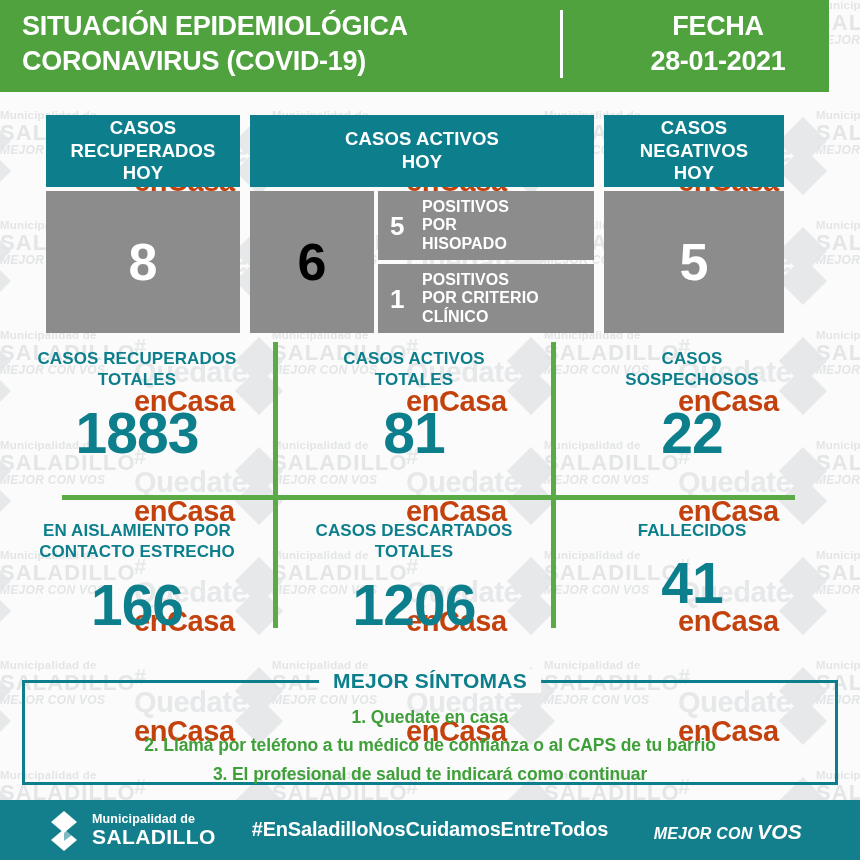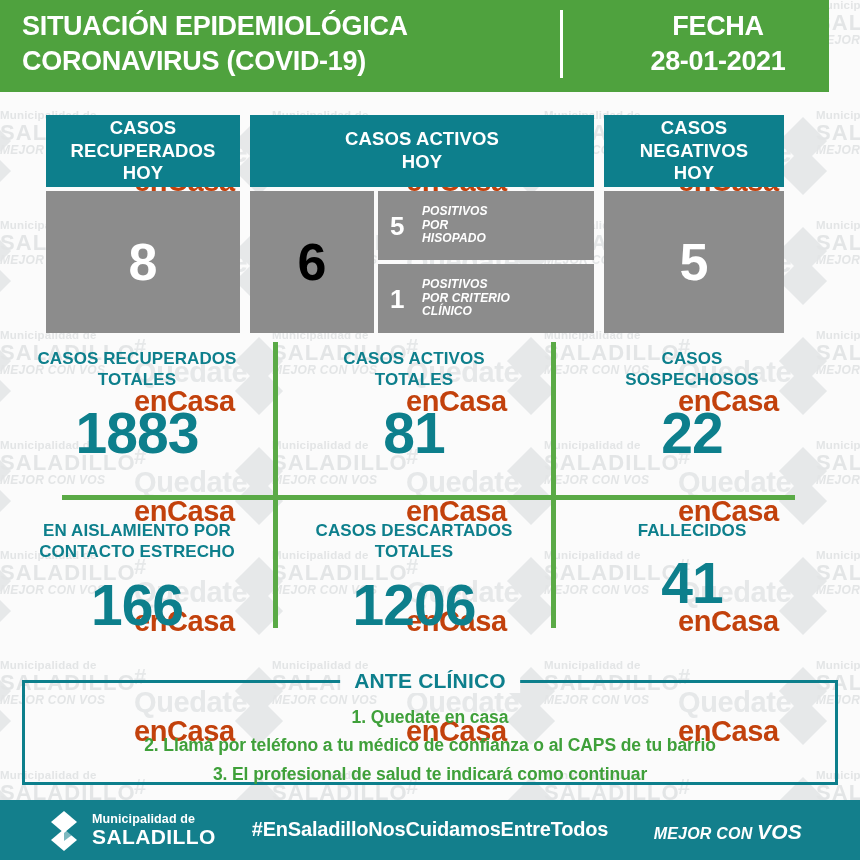--- a/index.html
+++ b/index.html
@@ -87,21 +87,21 @@
   #card-act { left:250px; width:344px; }
   #card-act .tcard-head { height:72px; }
   .act-body { margin-top:4px; height:142px; display:flex; gap:4px; }
   .act-main { background:#8c8c8c; width:124px; display:flex; align-items:center; justify-content:center; }
   .act-subs { flex:1; display:flex; flex-direction:column; gap:4px; }
   .act-sub {
     background:#8c8c8c; flex:1;
     display:flex; align-items:center; padding-left:12px; gap:14px;
   }
   .sub-num { font-size:26px; font-weight:bold; color:#ffffff; line-height:1; min-width:18px; }
-  .sub-lbl { font-size:12px; font-weight:bold; color:#ffffff; line-height:1.15; letter-spacing:.1px;font-style:italic; }
+  .sub-lbl { font-size:16px; font-weight:bold; color:#ffffff; line-height:1.15; letter-spacing:.1px; }
 
   #card-neg { left:604px; width:180px; }
   #card-neg .tcard-head { height:72px; }
   #card-neg .tcard-body { height:142px; margin-top:4px; }
 
   
   .totals { position:absolute; top:340px; left:0; width:860px; height:325px; z-index:2; }
   .gline { position:absolute; background:#5aaa46; }
   .gv1 { left:273px; top:2px; width:5px; height:155px; }
   .gv2 { left:551px; top:2px; width:5px; height:155px; }
@@ -673,21 +673,21 @@
       <div class="tot-lbl">CASOS DESCARTADOS<br>TOTALES</div>
       <div class="tot-val">1206</div>
     </div>
     <div class="tot" id="t-fal">
       <div class="tot-lbl">FALLECIDOS</div>
       <div class="tot-val">41</div>
     </div>
   </div>
 
   <div class="sympt">
-    <div class="sympt-title">ANTE CLÍNICO</div>
+    <div class="sympt-title">MEJOR SÍNTOMAS</div>
     <div class="sympt-list">
       <div class="sympt-line">1. Quedate en casa</div>
       <div class="sympt-line">2. Llamá por teléfono a tu médico de confianza o al CAPS de tu barrio</div>
       <div class="sympt-line">3. El profesional de salud te indicará como continuar</div>
     </div>
   </div>
 
   <div class="footer">
     <div class="logo">
       <svg viewBox="0 0 40 40" width="40" height="40" aria-hidden="true">

